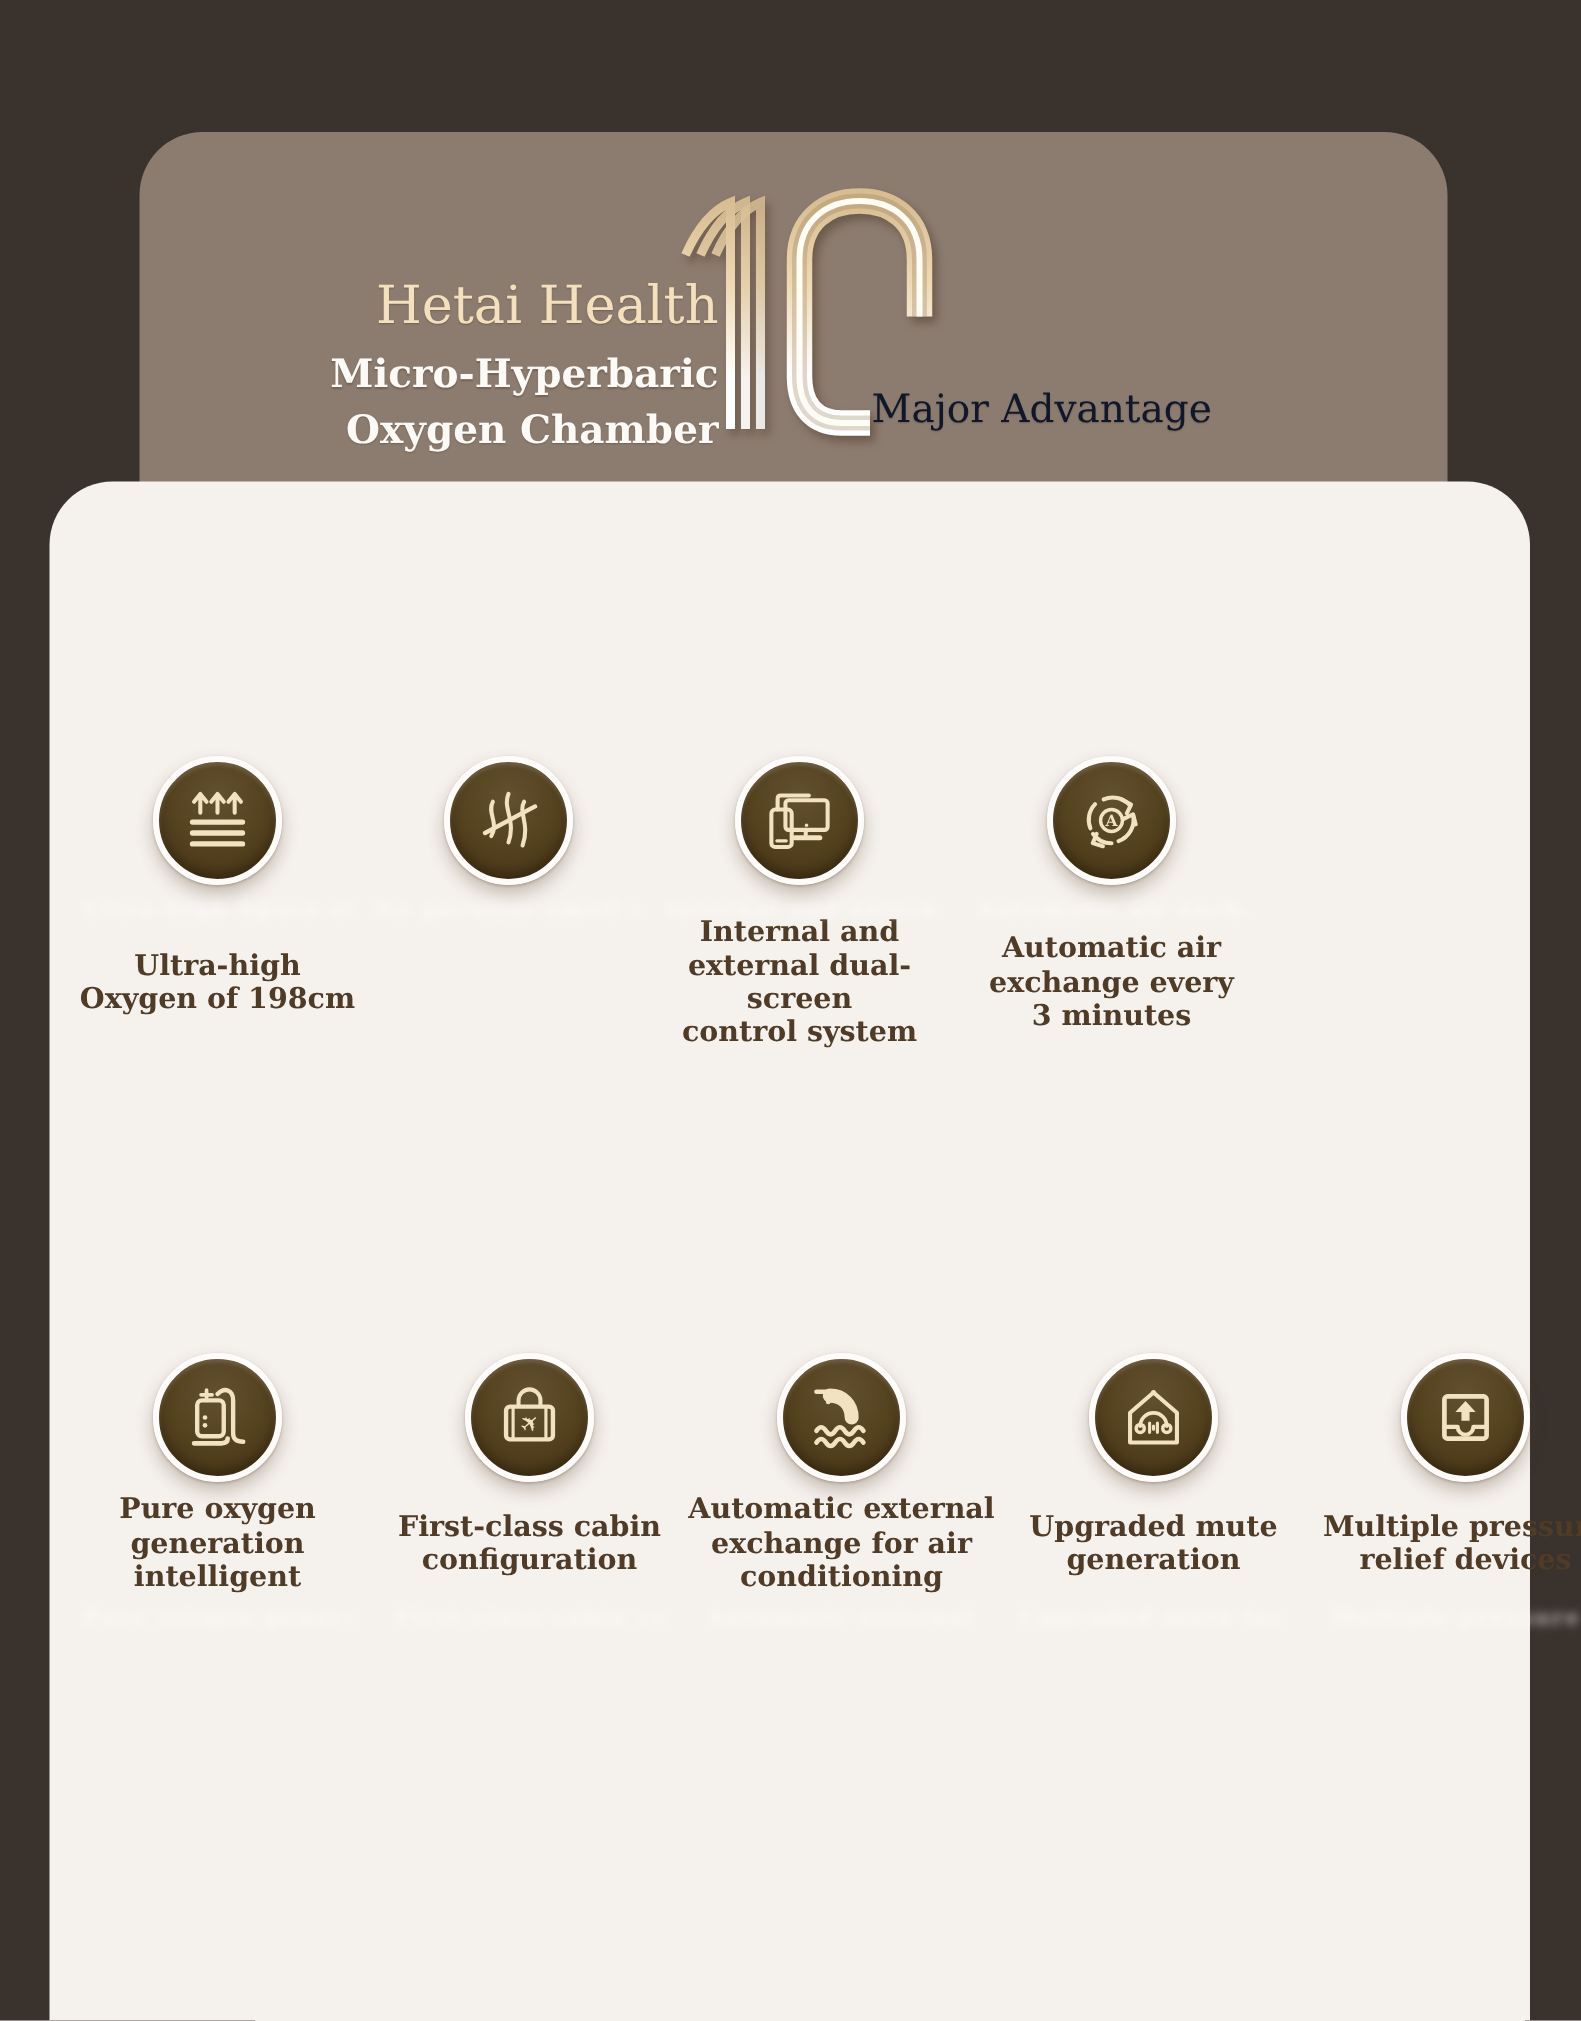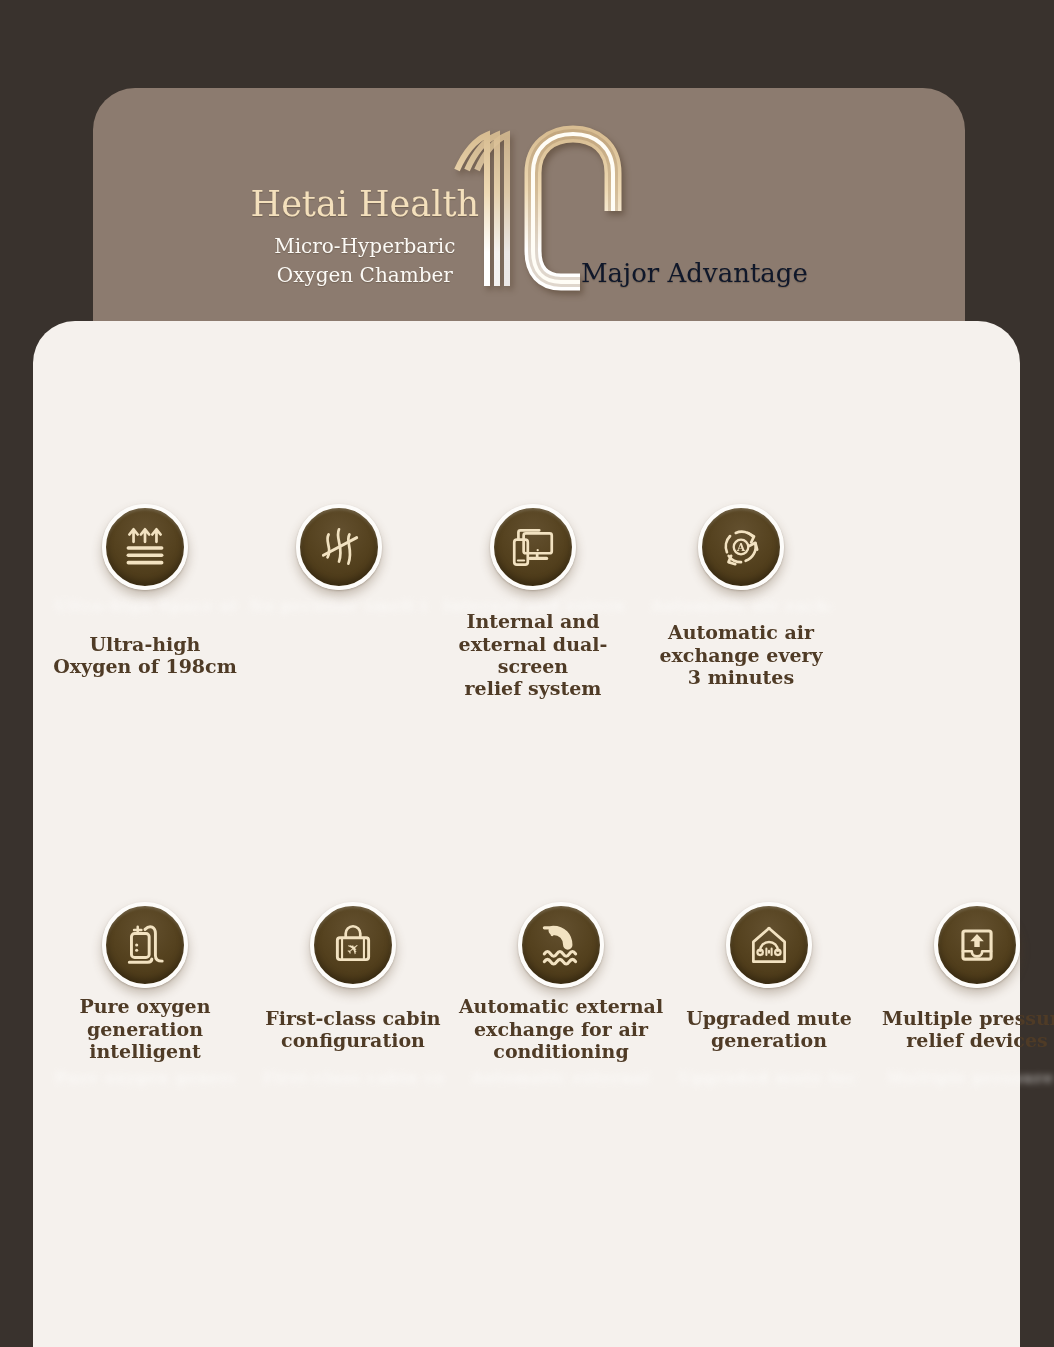--- a/index.html
+++ b/index.html
@@ -6,28 +6,28 @@
   body{
     width:1054px;height:1347px;position:relative;overflow:hidden;
     background:#39322d;
     font-family:"DejaVu Serif","Liberation Serif",serif;
   }
   
   .header-card{
     position:absolute;left:93px;top:88px;width:872px;height:278px;
     background:#8c7b6f;border-radius:42px;
   }
-  .brand-block{position:absolute;top:98px;right:486px;text-align:center;}
+  .brand-block{position:absolute;top:98px;right:486px;text-align:right;}
   .brand-title{
     font-size:35px;line-height:1.05;color:#f4e0bc;font-weight:normal;margin:0;
     text-shadow:0 1px 1px rgba(60,45,30,.35);
   }
   .brand-sub{
-    margin-top:9px;font-size:20px;line-height:1.45;color:#fcfaf6;
-    white-space:pre-line;text-shadow:0 1px 1px rgba(60,45,30,.3);
+    margin-top:9px;font-size:26px;line-height:1.45;color:#fcfaf6;
+    white-space:pre-line;text-shadow:0 1px 1px rgba(60,45,30,.3);font-weight:bold;
   }
   .big-number{
     position:absolute;left:352px;top:30px;width:200px;height:180px;
     filter:drop-shadow(3px 4px 3px rgba(70,50,30,.45));
   }
   .suffix{
     position:absolute;left:488px;top:170px;font-size:26px;color:#0f172a;
     text-shadow:0 1px 1px rgba(60,45,30,.3);
   }
   
@@ -155,21 +155,21 @@
           <path class="ic" stroke-width="3.2" d="M21 35 H37"></path>
           <rect class="ic" stroke-width="2.6" x="6" y="17" width="13" height="24" rx="2.5" fill="#55421f"></rect>
           <path class="ic" stroke-width="2" d="M9.5 37 H15.5"></path>
         </svg>
       </div>
       <div class="ghost">Internal and
 external dual-screen
 control system</div>
       <div class="adv-label">Internal and
 external dual-screen
-relief system</div>
+control system</div>
     </div>
 
 
     <div class="adv-cell">
       <div class="badge">
         <svg class="glyph" width="50" height="50" viewBox="0 0 48 48">
           <g class="ic" stroke-width="2.6">
             <path d="M10.5 29 A14.5 14.5 0 0 1 13.5 13.5"></path>
             <path d="M19 10.5 A14.5 14.5 0 0 1 35.5 14"></path>
             <path d="M37.8 20.5 A14.5 14.5 0 0 1 28.5 37.2"></path>

